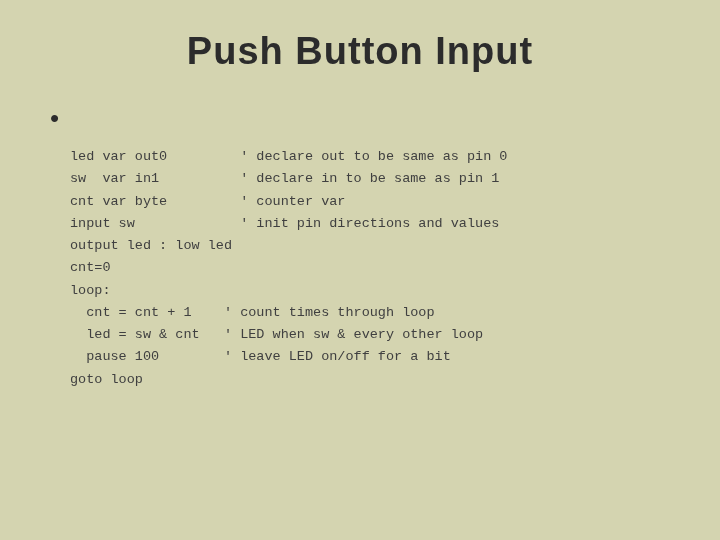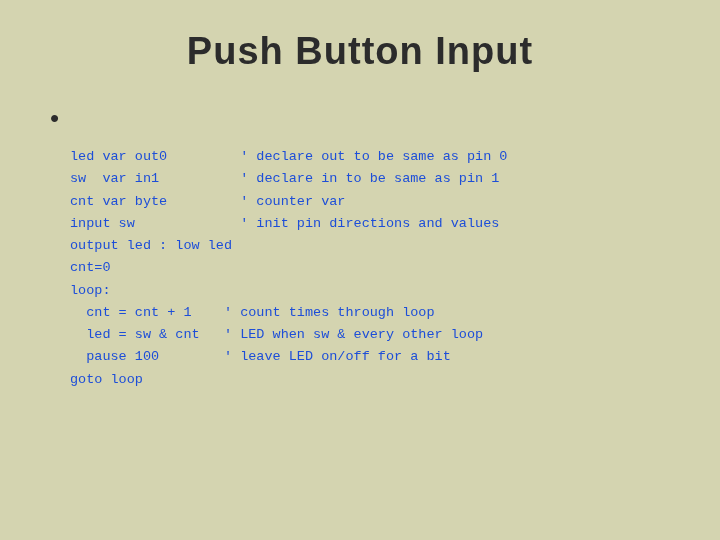--- a/index.html
+++ b/index.html
@@ -49,21 +49,21 @@
 
     .bullet-dot {
       font-size: 26px;
       margin-right: 10px;
       color: #2c2c2c;
     }
 
     .code-block {
       font-family: 'Courier New', Courier, monospace;
       font-size: 13.5px;
-      color: #1d4ed8;
+      color: #404040;
       line-height: 1.65;
       margin-left: 20px;
       white-space: pre;
     }
   </style>
 </head>
 <body>
 
 <div class="slide">
   <div class="title">Push Button Input</div>

